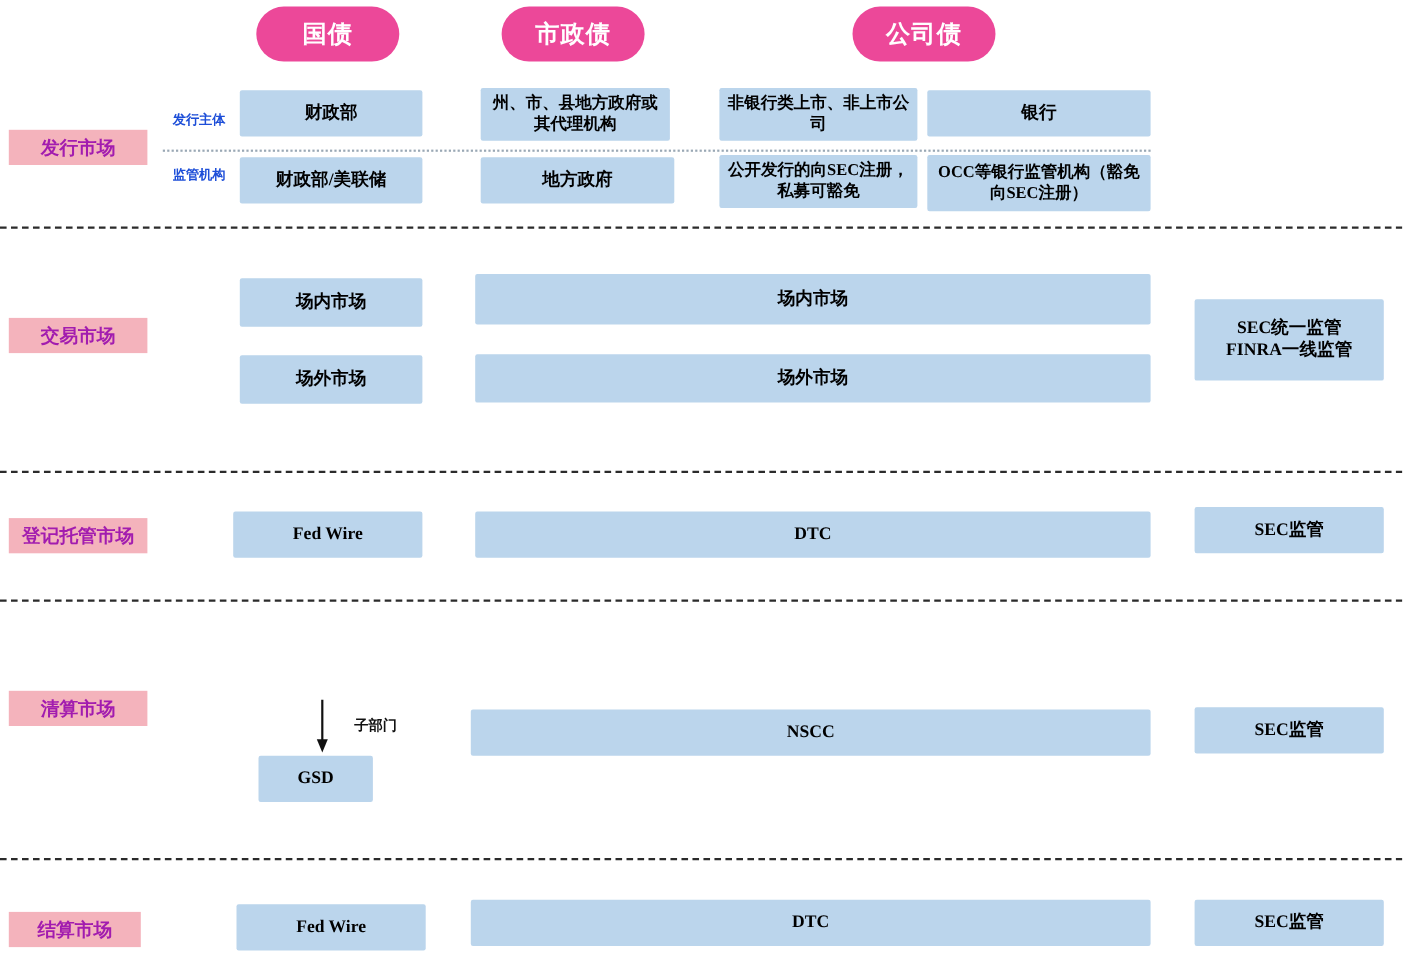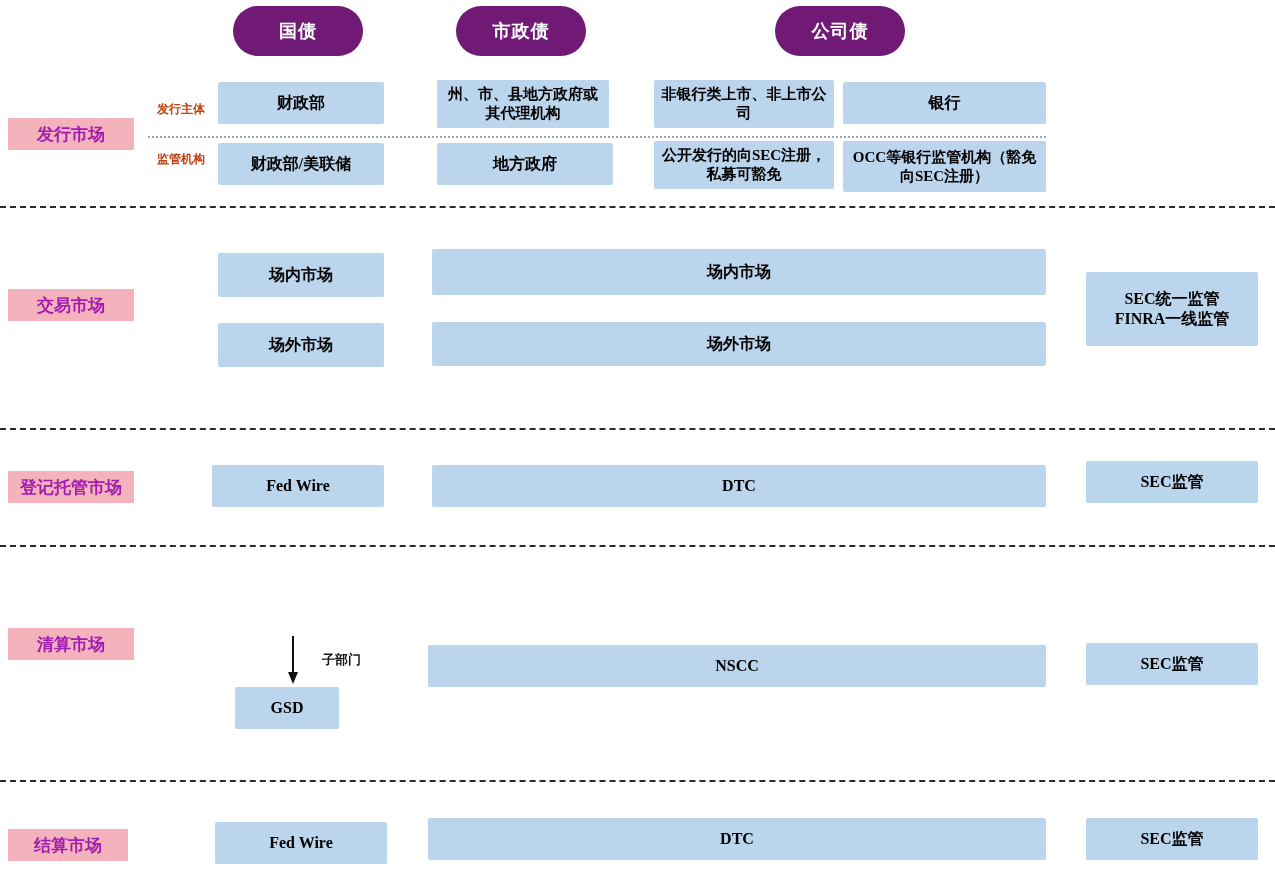--- a/index.html
+++ b/index.html
@@ -12,25 +12,25 @@
   }
   #canvas {
     position: relative;
     width: 1275px;
     height: 888px;
     overflow: hidden;
     background: #ffffff;
   }
   .pill {
     position: absolute;
-    background: #701a75;
+    background: #ec4899;
     border-radius: 999px;
     color: #ffffff;
     font-weight: bold;
-    font-size: 18px;
+    font-size: 22px;
     display: flex;
     align-items: center;
     justify-content: center;
     letter-spacing: 1px;
     text-align: right;
   }
   .rowlabel {
     position: absolute;
     background: #F4B3BC;
     color: #a21caf;
@@ -55,21 +55,21 @@
     padding: 2px 6px;
     box-sizing: border-box;
     border-radius: 2px;
   }
   .box.small {
     font-size: 15px;
   }
   .minilabel {
     position: absolute;
     font-size: 12px;
-    color: #c2410c;
+    color: #1d4ed8;
     font-weight: bold;
     text-align: center;
     line-height: 1.2;
   }
   .divider {
     position: absolute;
     border-top: 2px dashed #2b2b2b;
     height: 0;
   }
   .dotted-sep {

